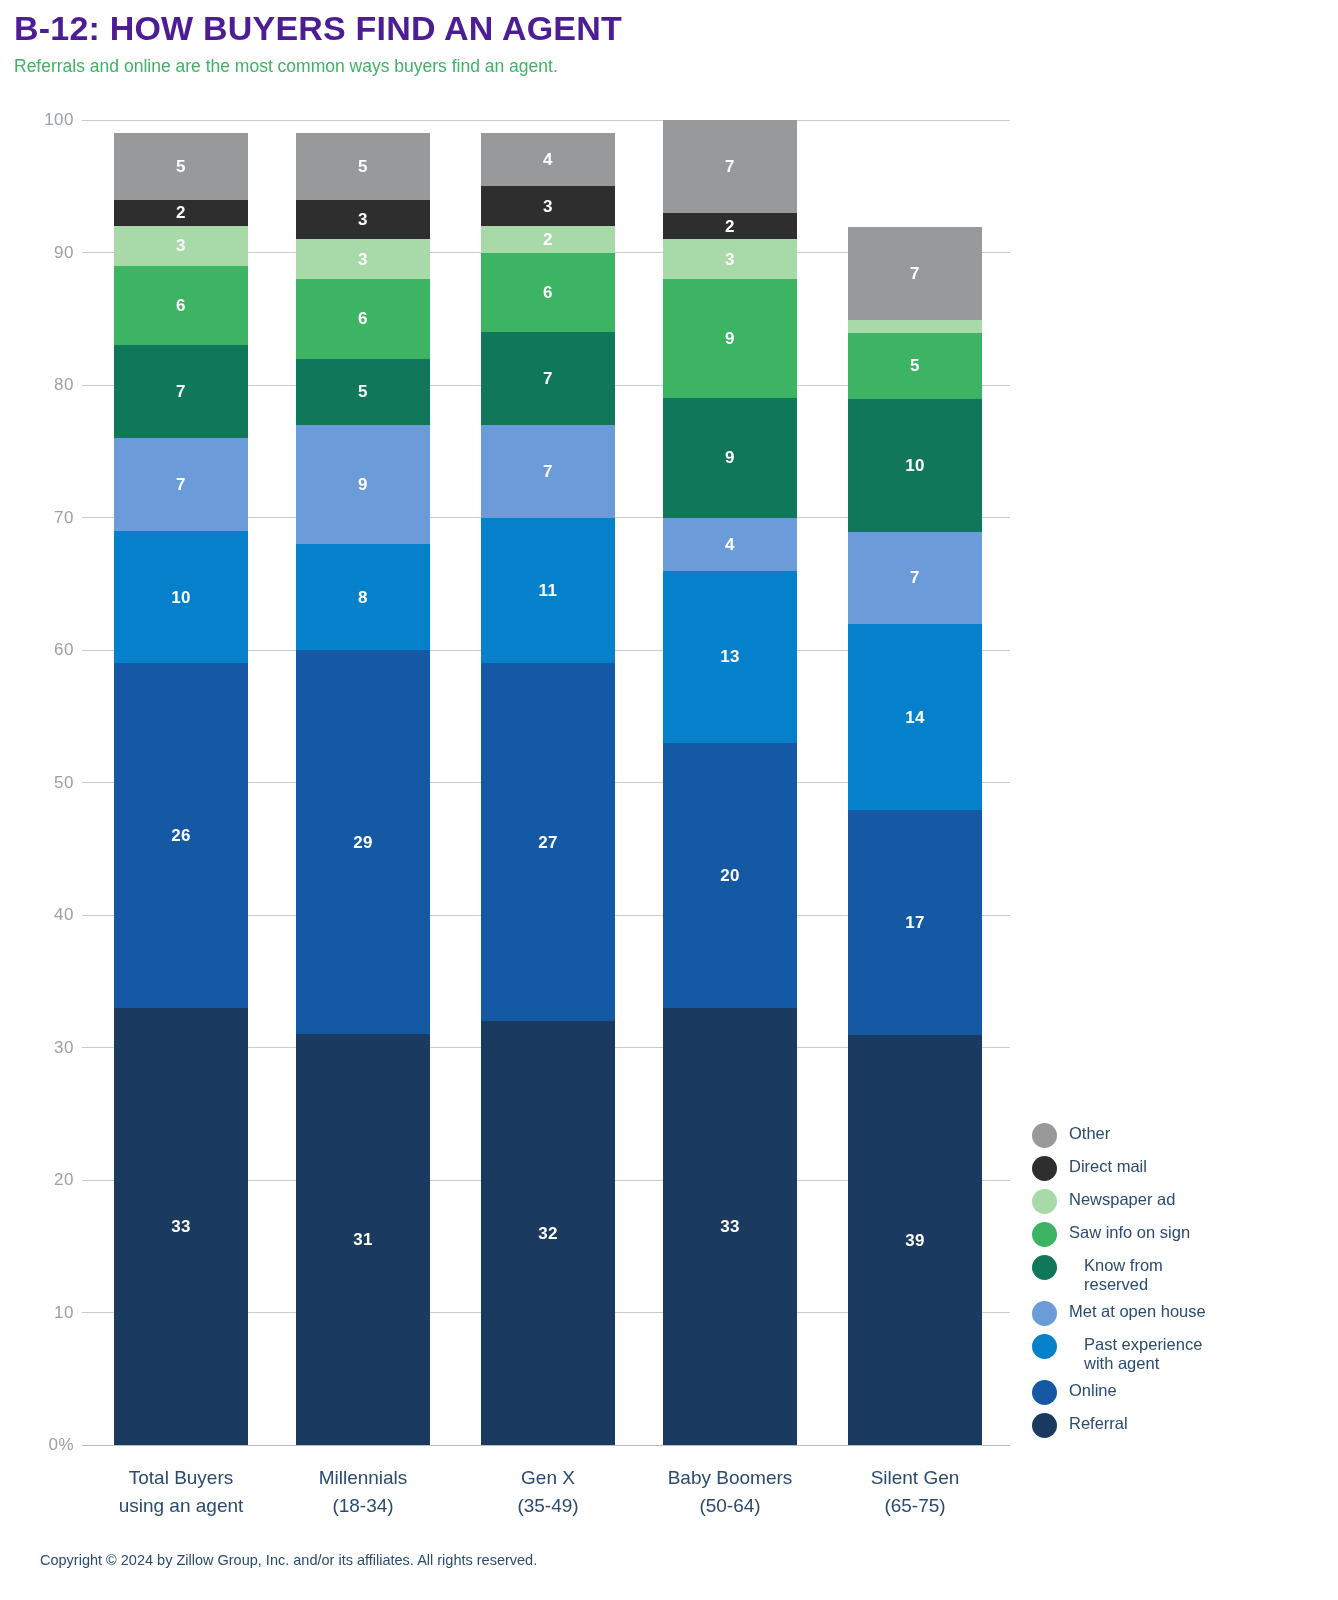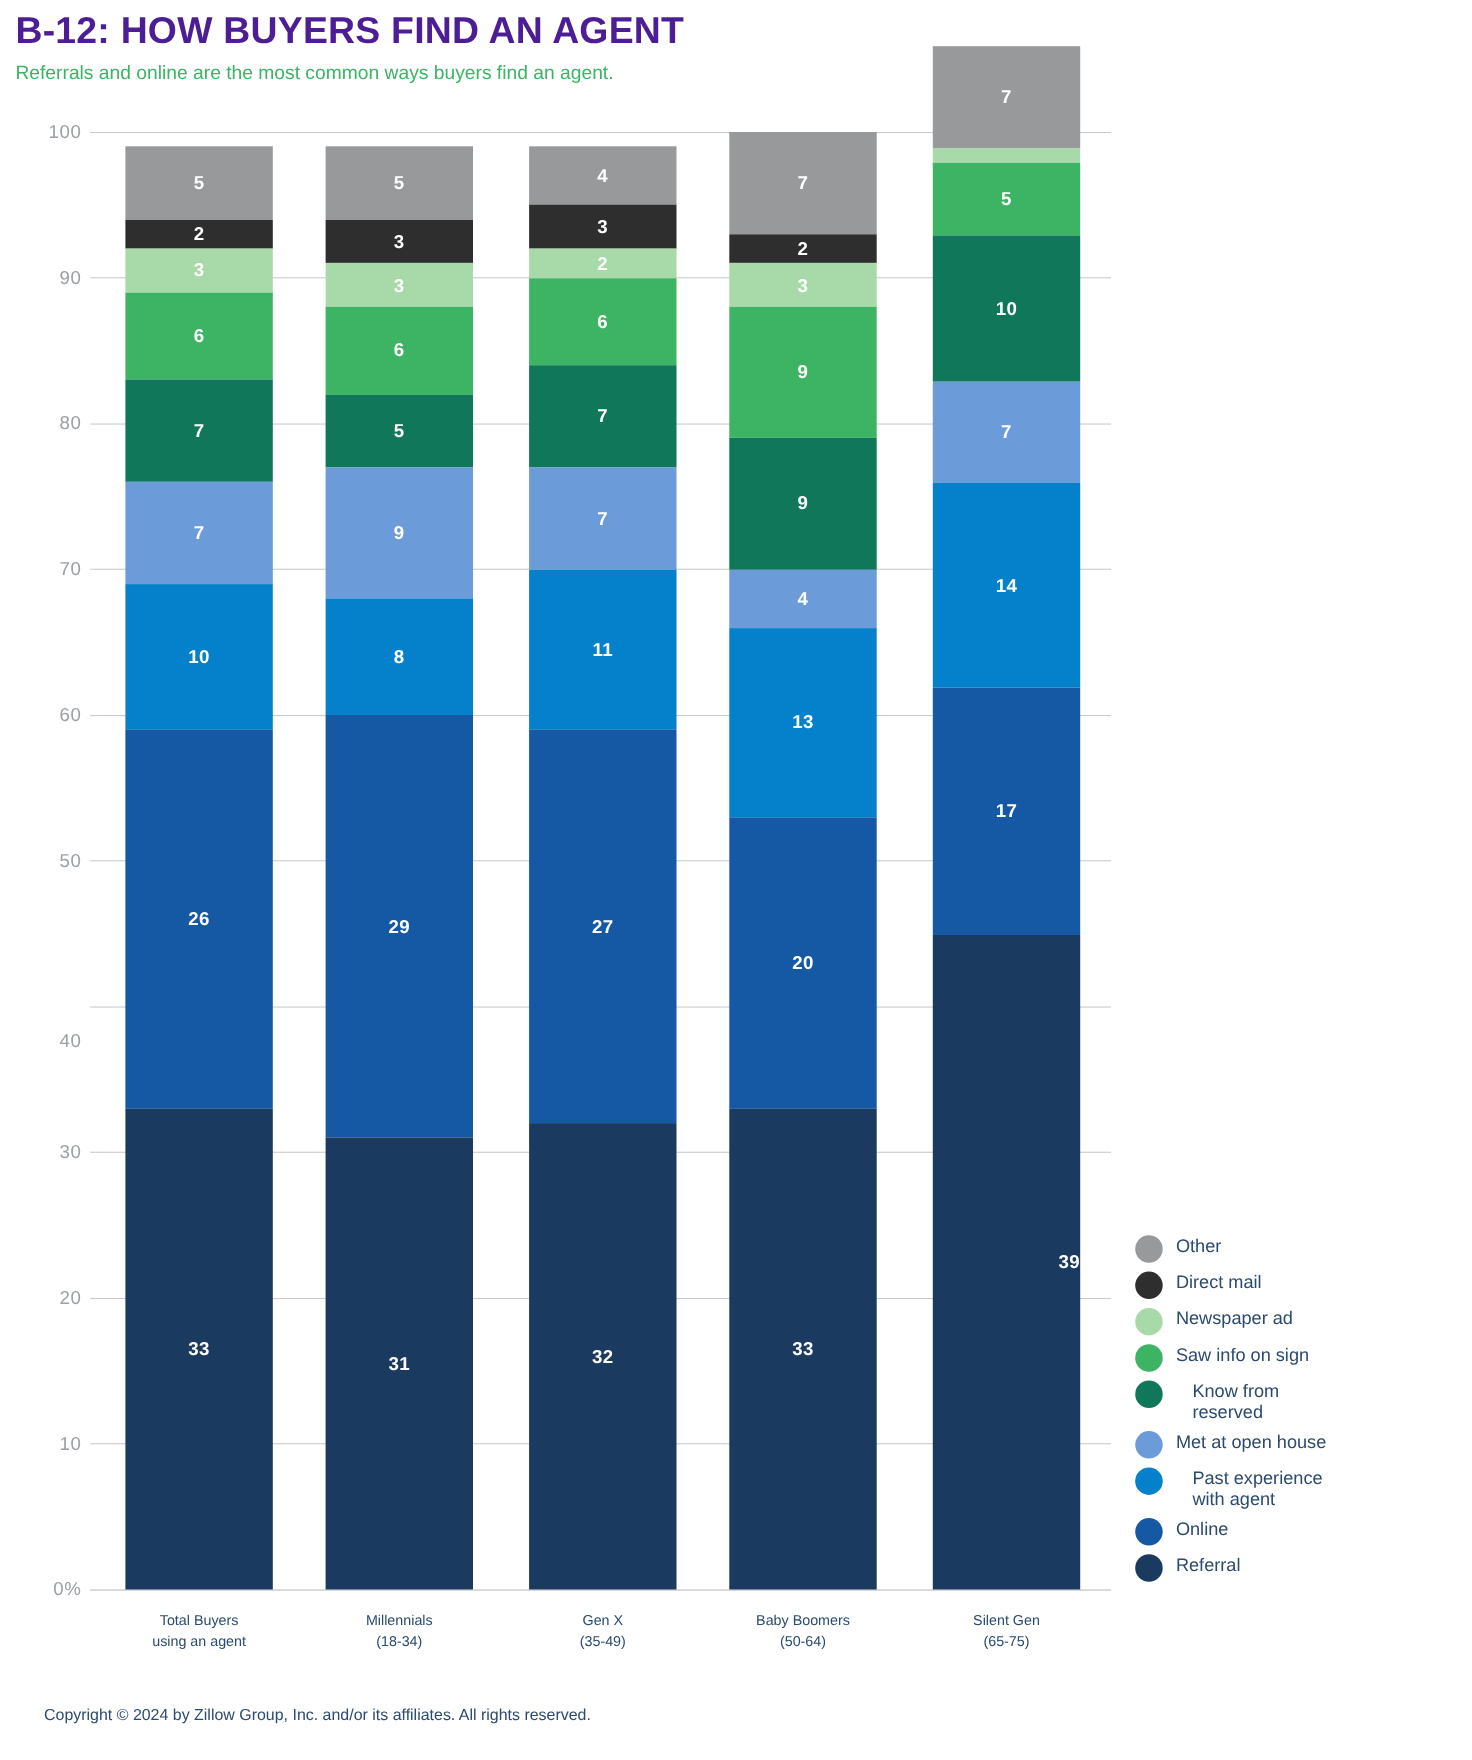--- a/index.html
+++ b/index.html
@@ -129,21 +129,21 @@
     position: absolute;
     left: 100px;
     top: 1352px;
     width: 910px;
     height: 70px;
   }
   .cat-label {
     position: absolute;
     top: 0;
     text-align: center;
-    font-size: 13px;
+    font-size: 19px;
     color: #2b4a6f;
     line-height: 1.45;
   }
   .cat-label .l2 { display: block; }
 
   
   #legend {
     position: absolute;
     left: 1032px;
     top: 1122px;
@@ -188,21 +188,21 @@
   <div id="chart-subtitle">Referrals and online are the most common ways buyers find an agent.</div>
 </div>
 
 <div id="chart-area">
 
   <div id="ytick-labels">
       <div class="ytick-label" style="top: 1325px;">0%</div>
       <div class="ytick-label" style="top: 1192.5px;">10</div>
       <div class="ytick-label" style="top: 1060px;">20</div>
       <div class="ytick-label" style="top: 927.5px;">30</div>
-      <div class="ytick-label" style="top: 827px; text-align: right;">40</div>
+      <div class="ytick-label" style="top: 795px; text-align: right;">40</div>
       <div class="ytick-label" style="top: 662.5px;">50</div>
       <div class="ytick-label" style="top: 530px;">60</div>
       <div class="ytick-label" style="top: 397.5px;">70</div>
       <div class="ytick-label" style="top: 265px;">80</div>
       <div class="ytick-label" style="top: 132.5px;">90</div>
       <div class="ytick-label" style="top: 0px;">100</div>
     </div>
 
   <div id="plot">
     <div id="gridlines">
@@ -357,21 +357,21 @@
             </div>
             <div class="bar-segment" style="height: 92.75px; background: rgb(107, 155, 216);">
               <span class="seg-label">7</span>
             </div>
             <div class="bar-segment" style="height: 185.5px; background: rgb(5, 129, 203);">
               <span class="seg-label">14</span>
             </div>
             <div class="bar-segment" style="height: 225.25px; background: rgb(21, 89, 165);">
               <span class="seg-label">17</span>
             </div>
-            <div class="bar-segment" style="height: 595px; background: rgb(27, 58, 95); justify-content: flex-end;">
+            <div class="bar-segment" style="height: 410px; background: rgb(27, 58, 95);">
               <span class="seg-label">39</span>
             </div>
           </div>
         </div>
       </div>
   </div>
 
   <div id="category-labels">
       <div class="cat-label" style="left: 14px; width: 134px;"><span>Total Buyers</span><span class="l2">using an agent</span></div>
       <div class="cat-label" style="left: 196px; width: 134px;"><span>Millennials</span><span class="l2">(18-34)</span></div>

